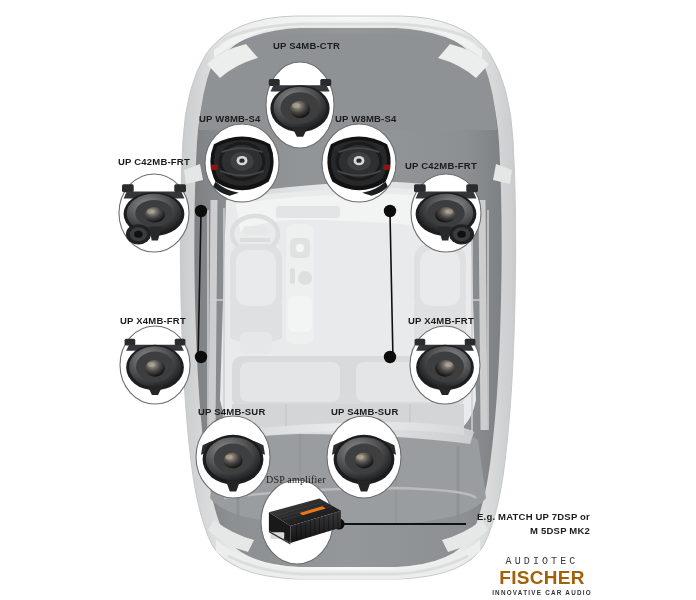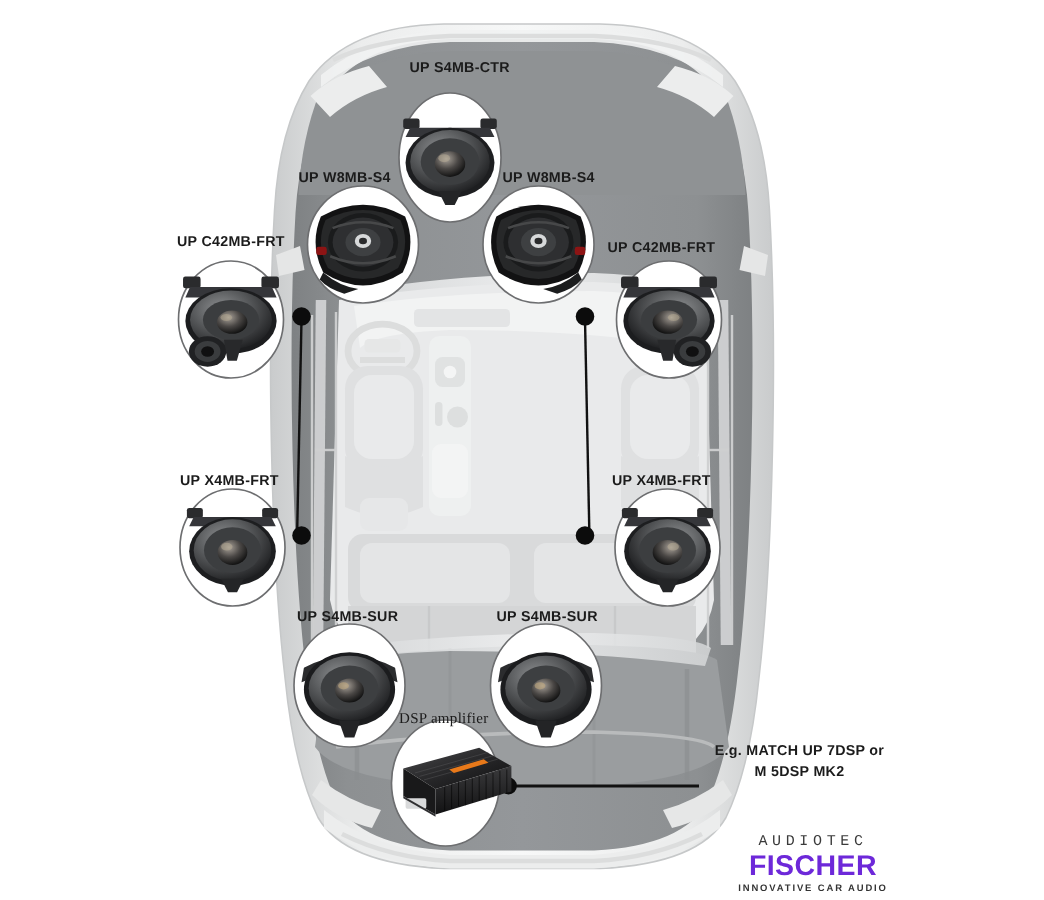--- a/index.html
+++ b/index.html
@@ -41,21 +41,21 @@
     font-weight:400;
     line-height:12px;
     color:#3a3a3a;
   }
   #logo .l2{
     font-family:"Liberation Sans", sans-serif;
     font-size:19px;
     font-weight:bold;
     letter-spacing:0.3px;
     line-height:20px;
-    color:#6d28d9;
+    color:#a16207;
   }
   #logo .l3{
     font-family:"Liberation Sans", sans-serif;
     font-size:6.3px;
     font-weight:bold;
     letter-spacing:1.25px;
     line-height:9px;
     color:#333;
   }
 </style>
@@ -389,21 +389,21 @@
   <div class="lbl" style="left:120px; top:315px;">UP X4MB-FRT</div>
 
   <div class="lbl" style="left:408px; top:315px;">UP X4MB-FRT</div>
 
   <div class="lbl" style="left:198px; top:406px;">UP S4MB-SUR</div>
 
   <div class="lbl" style="left:331px; top:406px;">UP S4MB-SUR</div>
 
   <div class="lbl dsp" style="left:266px; top:474px;">DSP amplifier</div>
 
-  <div class="lbl eg" style="left:476px; top:494px; width:114px; text-align:center;">
+  <div class="lbl eg" style="left:476px; top:510px; width:114px; text-align:right;">
     <div>E.g. MATCH UP 7DSP or</div>
     <div>M 5DSP MK2</div>
   </div>
 
   <div id="logo">
     <div class="l1">AUDIOTEC</div>
     <div class="l2">FISCHER</div>
     <div class="l3">INNOVATIVE CAR AUDIO</div>
   </div>
 

